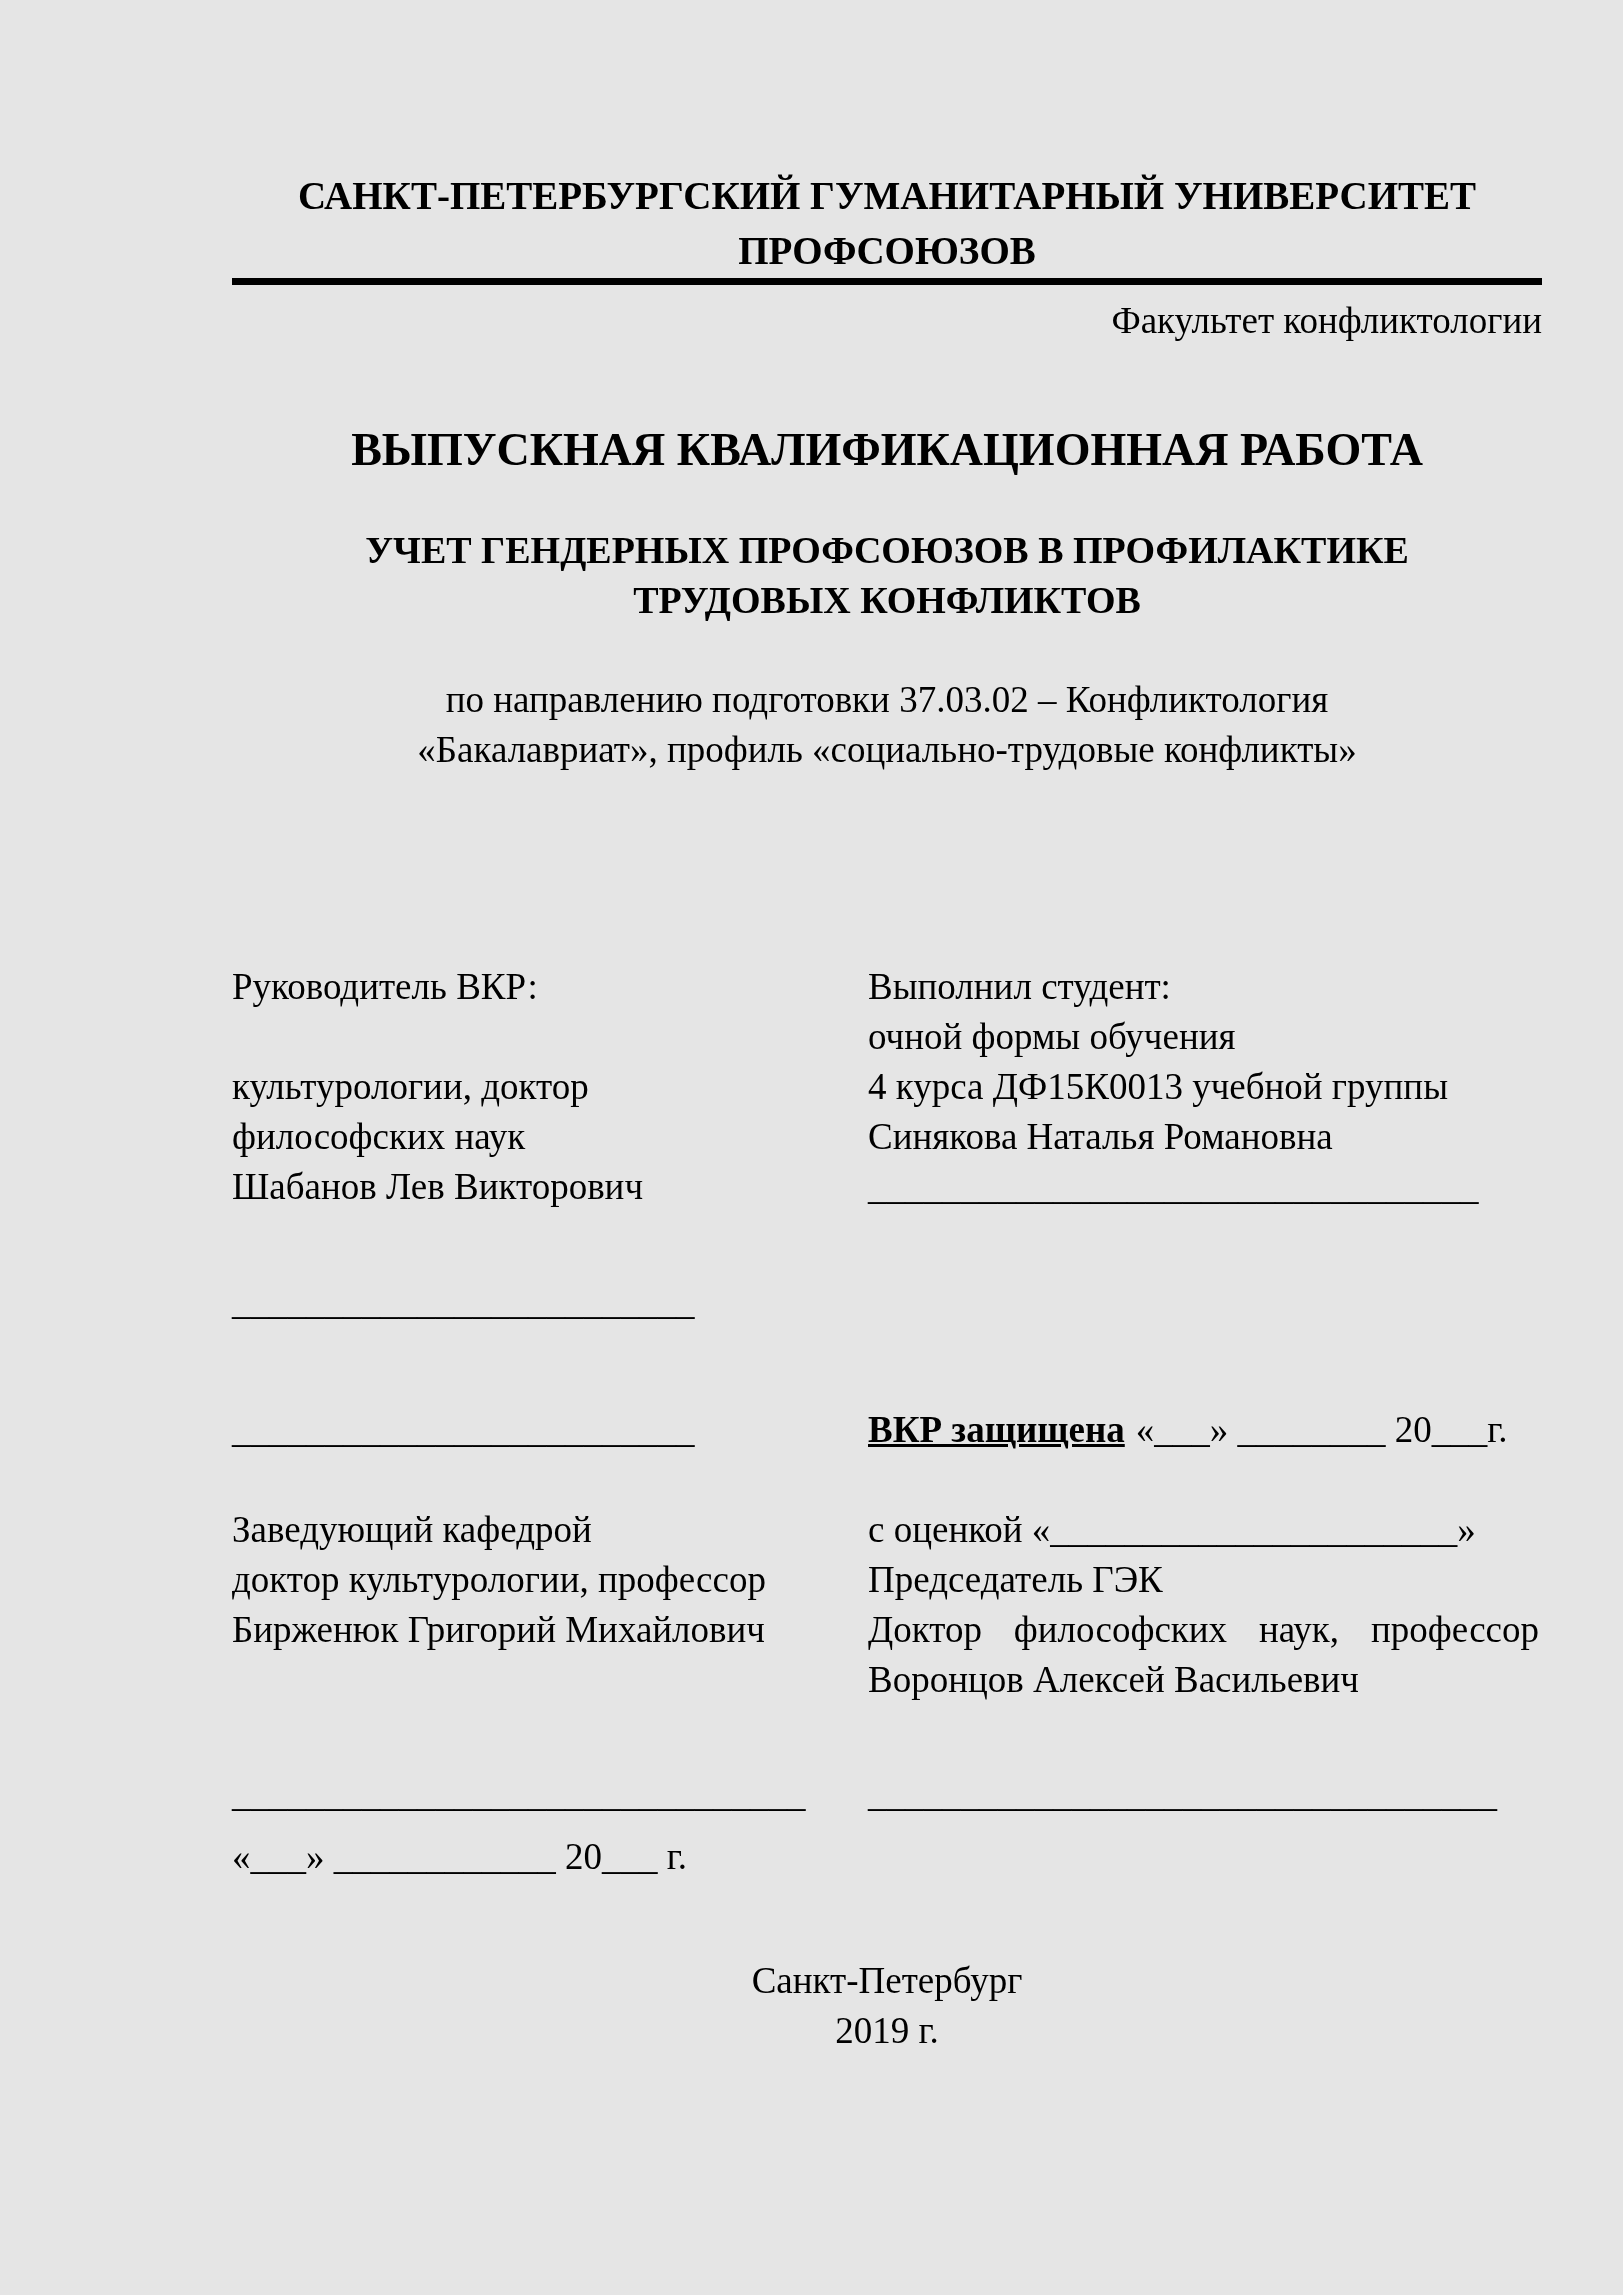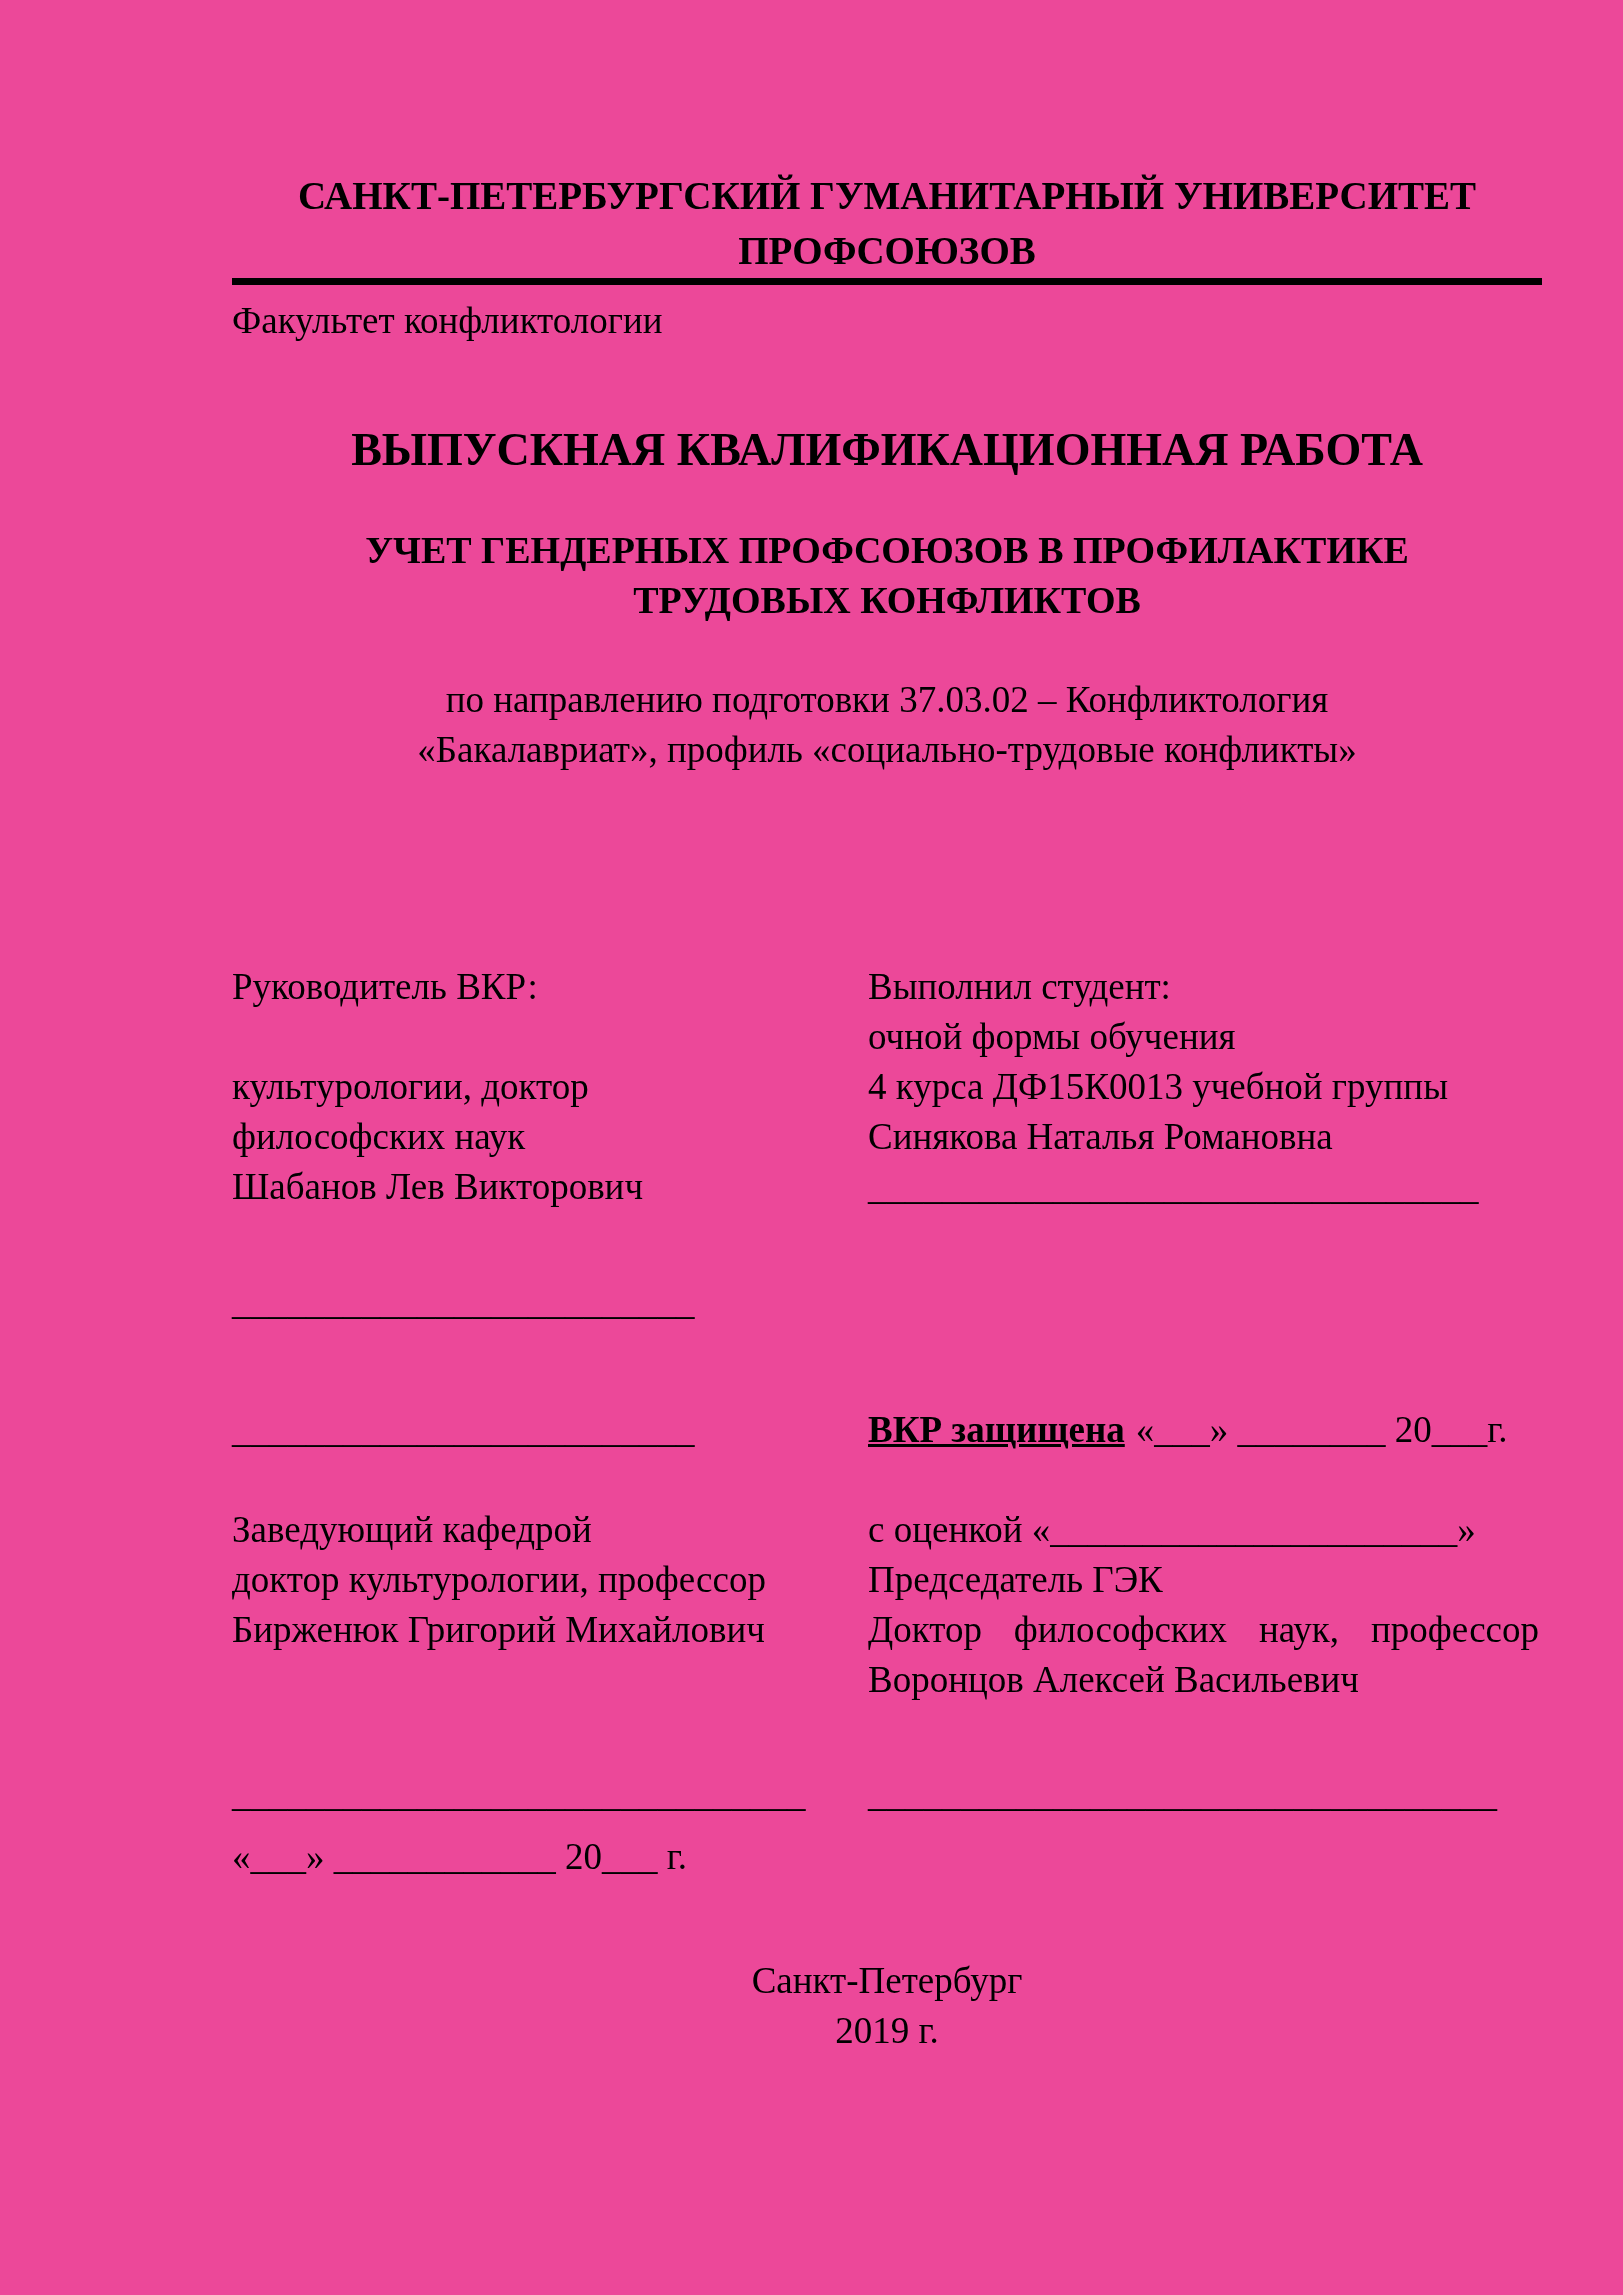--- a/index.html
+++ b/index.html
@@ -1,29 +1,29 @@
 <!DOCTYPE html>
 <html lang="ru" style="font-size:12.6px"><head>
 <meta charset="utf-8">
 <style>
   html, body { margin: 0; padding: 0; background: #888; }
   .page {
     position: relative;
     width: 1623px;
     height: 2295px;
     margin: 0 auto;
-    background: #ec4899;
+    background: #e5e5e5;
     color: #000000;
     font-family: "Liberation Serif", "DejaVu Serif", serif;
     font-size: 37px;
     box-sizing: border-box;
     padding: 168px 81px 0 232px;
     overflow: hidden;
   }
-  .center { text-align: left; }
+  .center { text-align: right; }
   .right  { text-align: right; }
 
   .uni-line {
     font-size: 39px;
     font-weight: bold;
     line-height: 55px;
     text-align: center;
     white-space: nowrap;
   }
   .rule {

